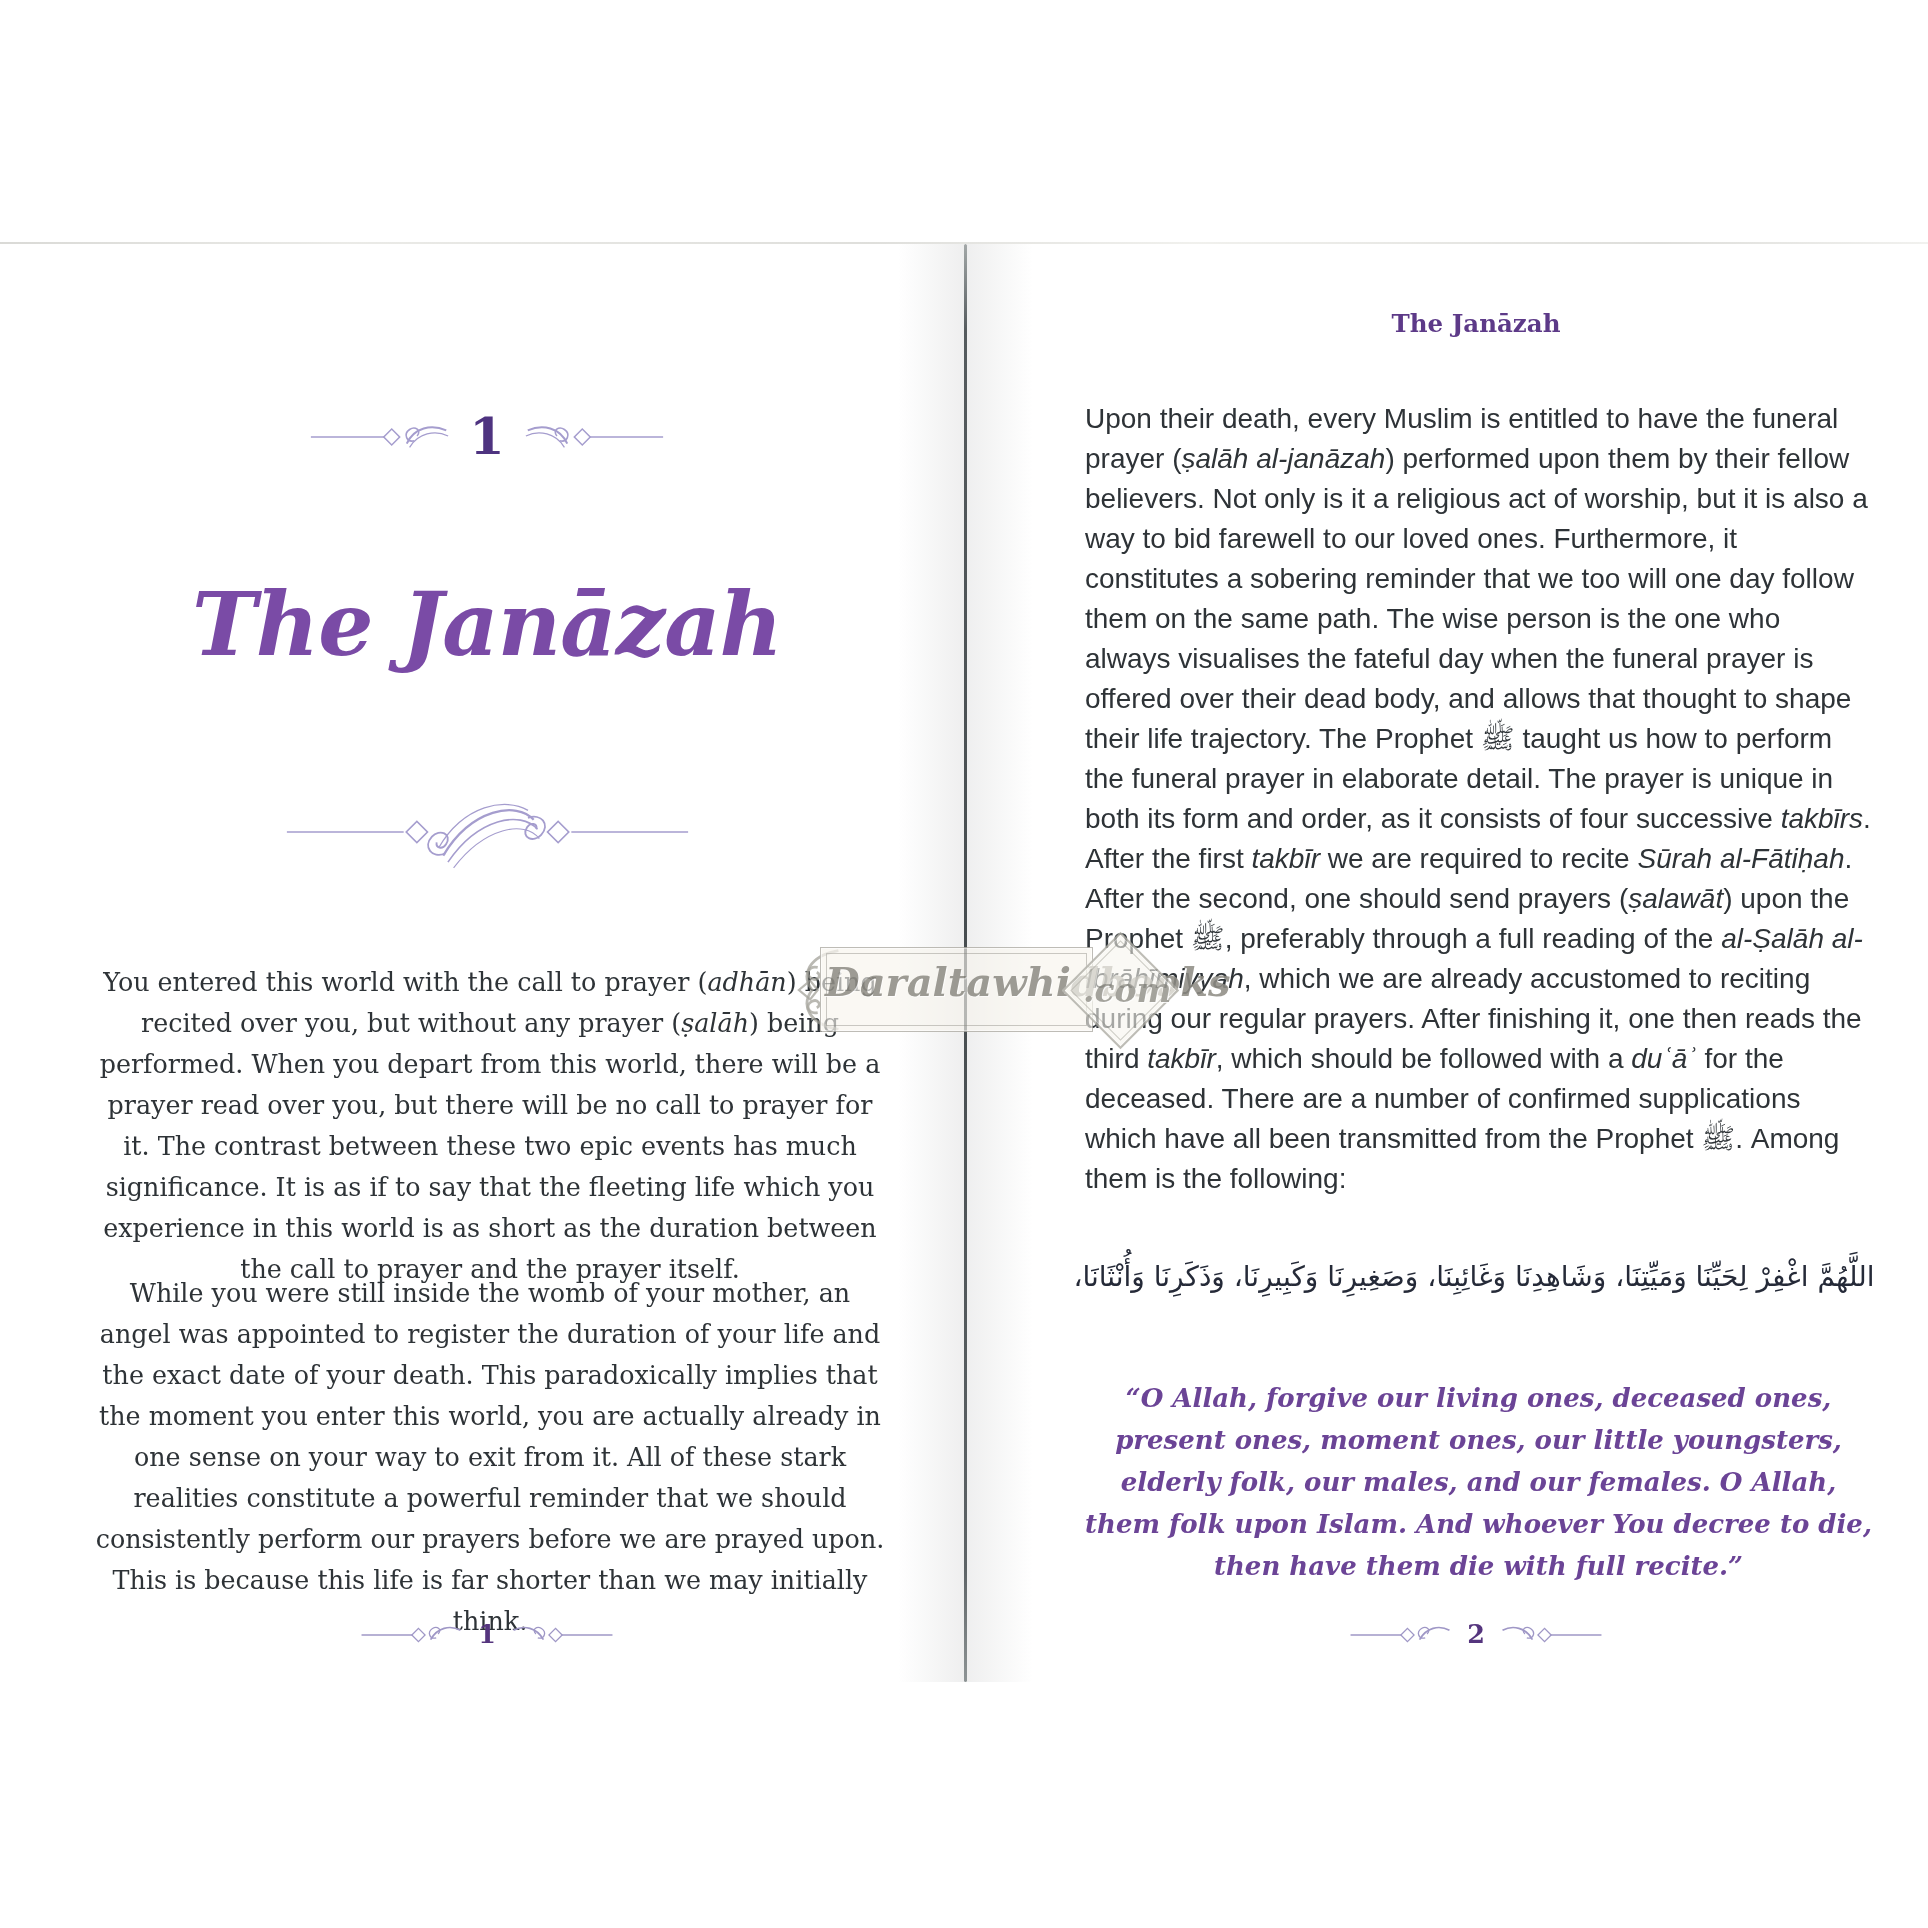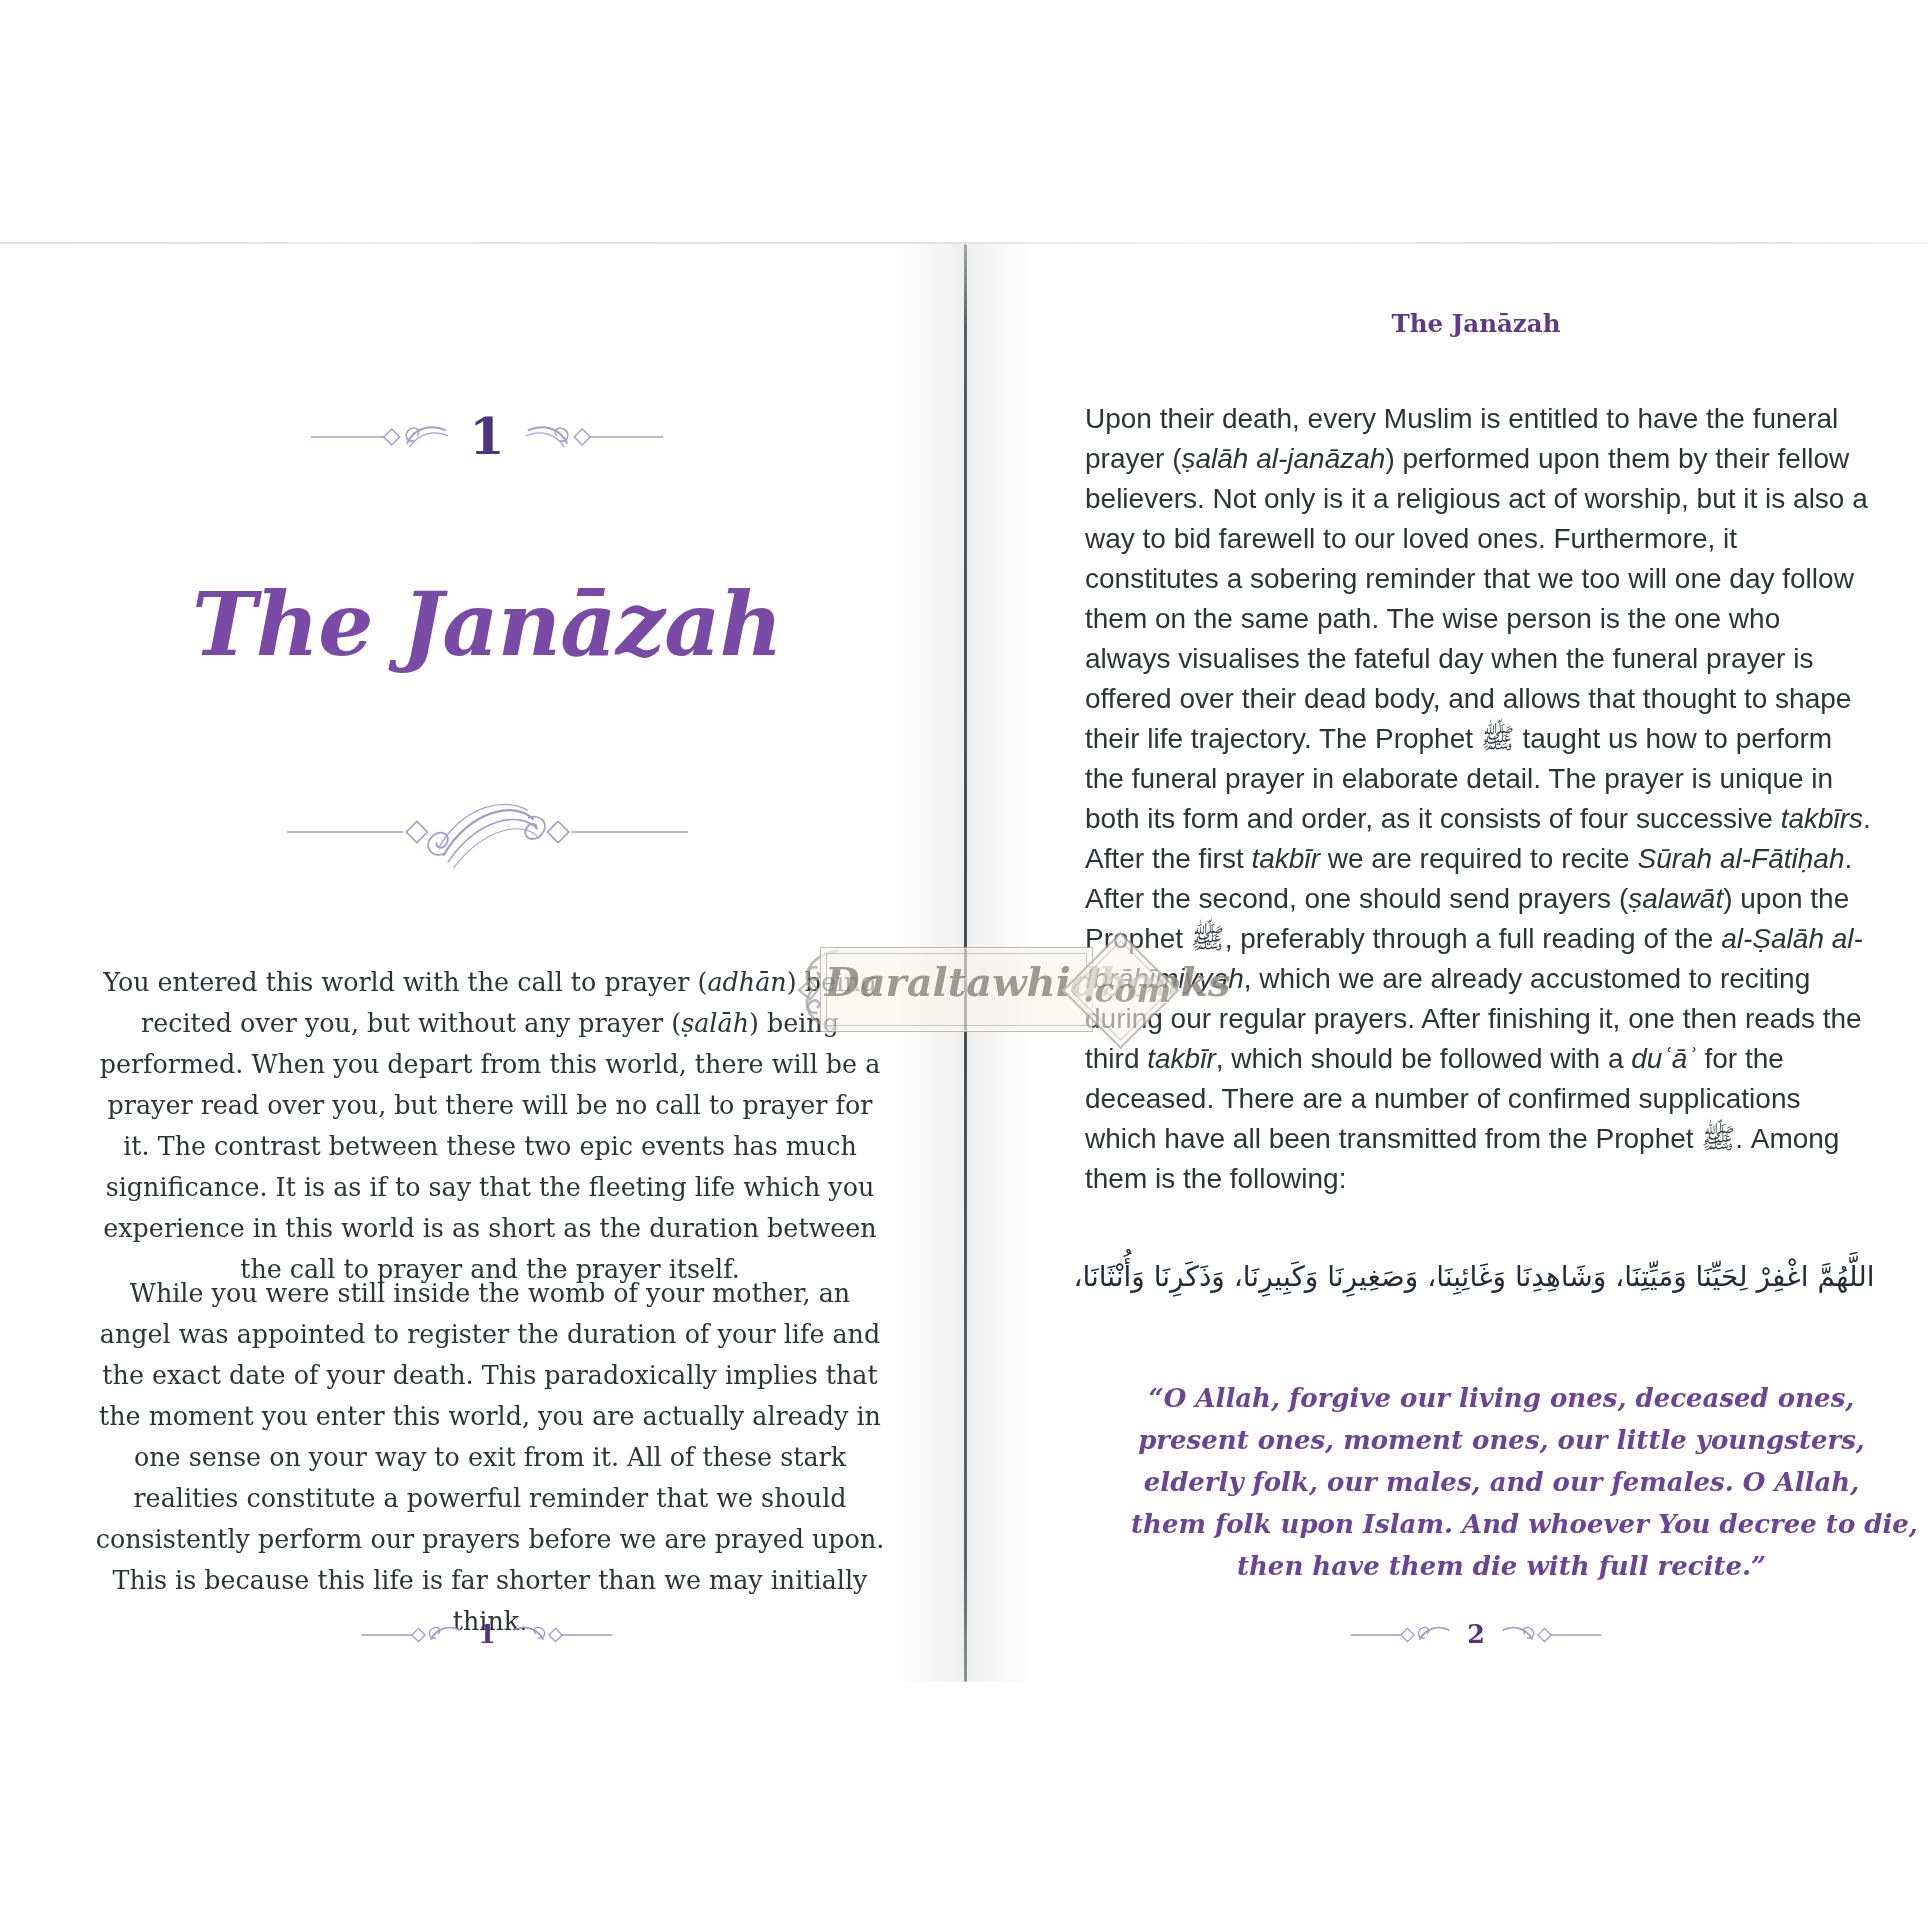--- a/index.html
+++ b/index.html
@@ -70,21 +70,21 @@
   }
   .arabic-dua{
     position:absolute;left:1073px;top:1250px;width:802px;text-align:center;
     direction:rtl;font-family:"DejaVu Sans",sans-serif;
     font-size:28px;line-height:53px;color:#252a38;
   }
   .dua-translation{
     position:absolute;left:1085px;top:1377px;width:787px;text-align:center;
     font-style:italic;font-weight:bold;font-size:26px;line-height:42px;color:#6b4496;
   }
-  .dua-translation .line{white-space:nowrap;margin-left:46px;}
+  .dua-translation .line{white-space:nowrap;}
   
   .watermark{position:absolute;left:780px;top:930px;width:424px;height:122px;opacity:.88;z-index:5;}
   .wm-bar{
     position:absolute;left:40px;top:17px;width:271px;height:83px;
     background:rgba(246,244,237,.72);
     border:1.9px solid rgba(158,156,148,.75);
     box-shadow:0 0 0 0.9px rgba(255,255,255,.6) inset;
   }
   .wm-bar::after{
     content:"";position:absolute;left:4.7px;top:4.7px;right:4.7px;bottom:4.7px;

